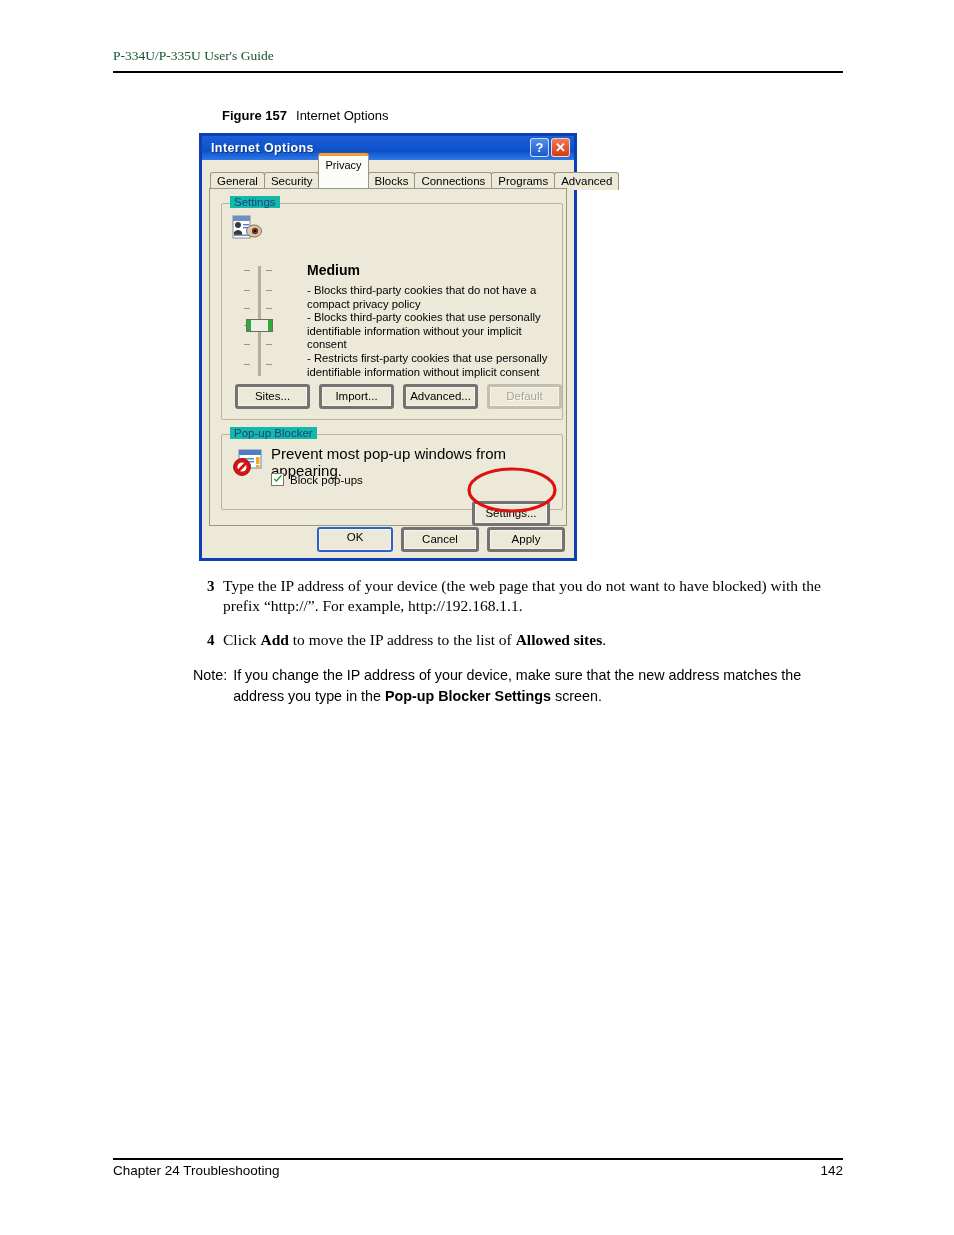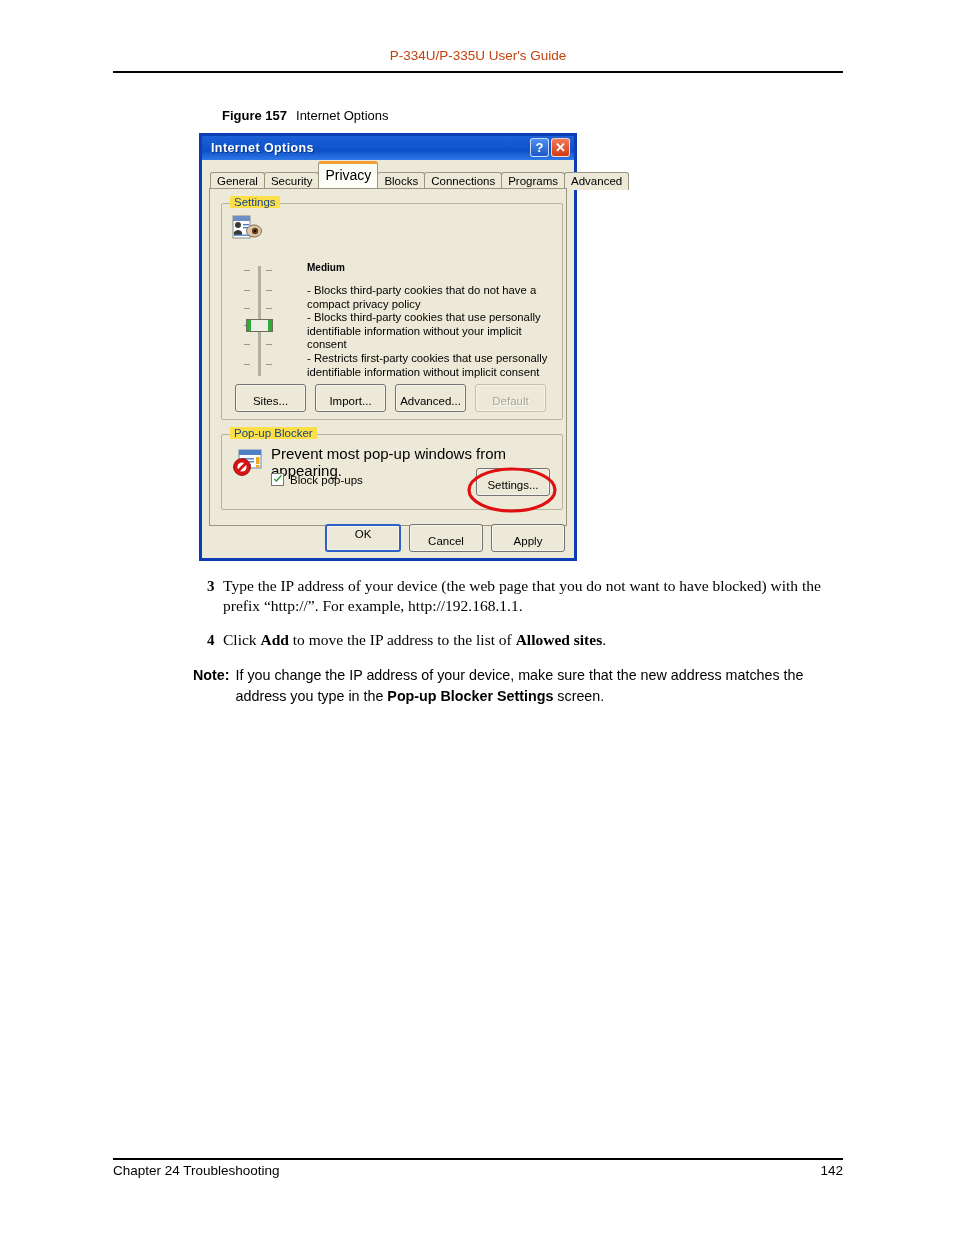--- a/index.html
+++ b/index.html
@@ -15,24 +15,24 @@
     color: #000;
     overflow: hidden;
   }
 
   
   .page-header {
     position: absolute;
     left: 113px;
     top: 48px;
     width: 730px;
-    text-align: center;
-    font-family: Liberation Sans, sans-serif;
+    text-align: left;
+    font-family: Liberation Serif, serif;
     font-size: 13.5px;
-    color: #c2410c;
+    color: #14532d;
   }
   .header-rule {
     position: absolute;
     left: 113px;
     top: 71px;
     width: 730px;
     height: 2px;
     background: #000;
   }
 
@@ -132,22 +132,22 @@
     white-space: nowrap;
     position: relative;
     top: 2px;
   }
   .tab.active {
     background: #fdfdf7;
     border-top: 3px solid #f0a030;
     padding-top: 3px;
     top: 0;
     z-index: 3;
-    font-size: 14px;
-    padding-bottom: 5px;
+    font-size: 11px;
+    padding-bottom: 17px;
   }
 
   .tabpanel {
     margin: 0 7px 0 7px;
     border: 1px solid #9a9684;
     background: #ece9d8;
     height: 338px;
     position: relative;
     box-sizing: border-box;
   }
@@ -155,21 +155,21 @@
   
   .groupbox {
     position: absolute;
     border: 1px solid #b7b3a1;
     border-radius: 2px;
   }
   .groupbox-title {
     position: absolute;
     top: -8px;
     left: 8px;
-    background: #fde047;
+    background: #14b8a6;
     padding: 0 4px;
     font-size: 11.5px;
     color: #16418c;
   }
   #settings-group {
     left: 11px;
     top: 14px;
     right: 11px;
     width: 340px;
     height: 215px;
@@ -237,21 +237,21 @@
     height: 11px;
     background: #2faa3d;
   }
   .slider-thumb::before { left: 0; }
   .slider-thumb::after { right: 0; }
 
   .level-name {
     position: absolute;
     left: 85px;
     top: 58px;
-    font-size: 10px;
+    font-size: 14px;
     font-weight: bold;
   }
   .level-desc {
     position: absolute;
     left: 85px;
     top: 80px;
     width: 248px;
     font-size: 11.3px;
     line-height: 13.6px;
   }
@@ -260,23 +260,23 @@
     position: absolute;
     left: 13px;
     top: 180px;
     display: flex;
     gap: 9px;
   }
   .xpbtn {
     font-family: "Liberation Sans", sans-serif;
     font-size: 11.5px;
     background: #ece9d8;
-    border: 1px solid #737373;
+    border: 3px solid #737373;
     border-radius: 3px;
-    padding: 10px 0 4px 0;
+    padding: 3px 0 4px 0;
     width: 69px;
     text-align: center;
     color: #000;
     box-shadow: inset 0 0 0 1px #f6f4ea;
   }
   .xpbtn.disabled {
     color: #a8a496;
     border-color: #c2bfae;
     text-shadow: 1px 1px 0 #fbfaf4;
   }
@@ -317,21 +317,21 @@
     align-items: center;
     justify-content: center;
     box-sizing: border-box;
   }
   .xpcheck svg { display: block; }
   .settings-btn-wrap {
     position: absolute;
     right: 12px;
     top: 33px;
   }
-  .settings-btn-wrap .xpbtn { width: 72px; }
+  .settings-btn-wrap .xpbtn { width: 72px; margin-top: 33px; }
 
   
   .annot-ellipse {
     position: absolute;
     left: 466px;
     top: 466px;
     width: 92px;
     height: 48px;
     pointer-events: none;
   }
@@ -372,21 +372,21 @@
     position: absolute;
     left: 193px;
     top: 665px;
     width: 655px;
     font-family: "Liberation Sans", sans-serif;
     font-size: 14.3px;
     line-height: 21px;
     display: flex;
   }
   .note-label {
-    font-weight: bold;
+    font-weight: normal;
     flex: none;
     margin-right: 6px;
   }
 
   
   .footer-rule {
     position: absolute;
     left: 113px;
     top: 1158px;
     width: 730px;

